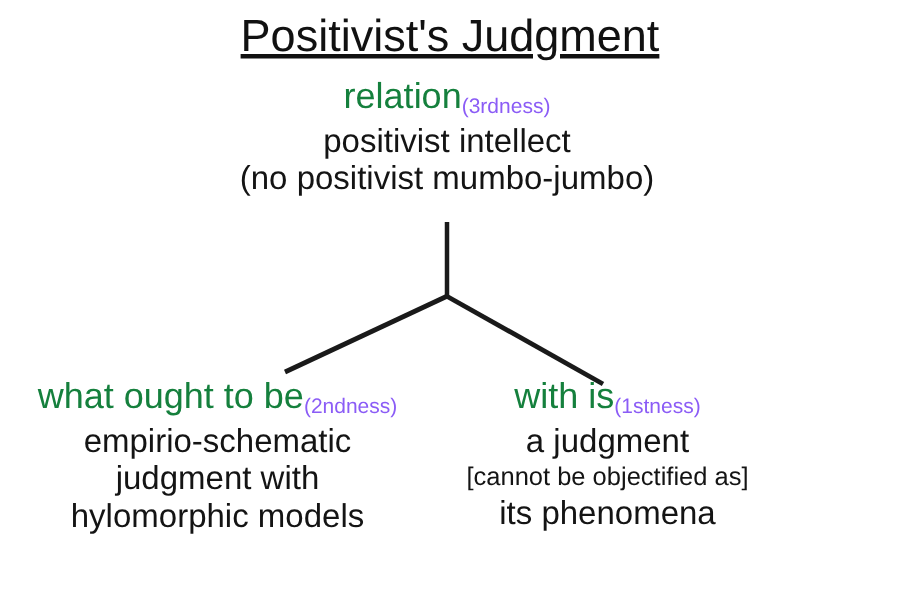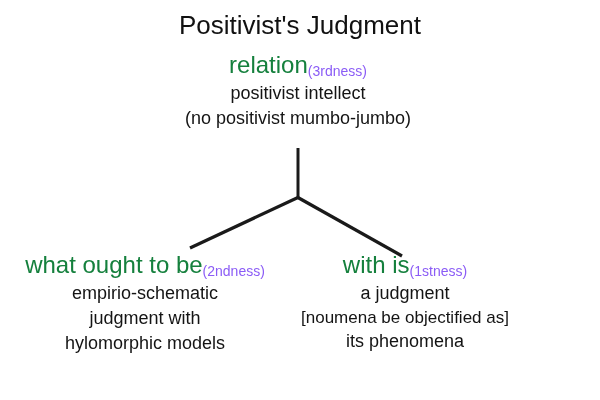--- a/index.html
+++ b/index.html
@@ -21,24 +21,25 @@
     height: 400px;
   }
 
   
   .title {
     position: absolute;
     left: 0;
     top: 8px;
     width: 600px;
     text-align: center;
-    font-size: 26px;
+    font-size: 30px;
     line-height: 34px;
     color: #111111;
     white-space: nowrap;
+    text-decoration: underline;
   }
 
   
   .connector {
     position: absolute;
     left: 0;
     top: 0;
     width: 600px;
     height: 400px;
     pointer-events: none;
@@ -59,21 +60,21 @@
     color: #15803d;
   }
   .cat-sub {
     font-size: 14px;
     color: #8b5cf6;
     vertical-align: baseline;
     position: relative;
     top: 3px;
   }
   .body-line {
-    font-size: 18px;
+    font-size: 22px;
     line-height: 25px;
     color: #141414;
     white-space: nowrap;
   }
   .body-line.small {
     font-size: 17px;
     line-height: 23px;
   }
 
   
@@ -122,17 +123,17 @@
     <div class="body-line">empirio-schematic</div>
     <div class="body-line">judgment with</div>
     <div class="body-line">hylomorphic models</div>
   </div>
 
   <div class="node" id="node-right">
     <div class="node-label-row">
       <span class="cat-label">with is</span><span class="cat-sub">(1stness)</span>
     </div>
     <div class="body-line">a judgment</div>
-    <div class="body-line small">[noumena be objectified as]</div>
+    <div class="body-line small">[cannot be objectified as]</div>
     <div class="body-line">its phenomena</div>
   </div>
 
 </div>
 
 </body></html>

